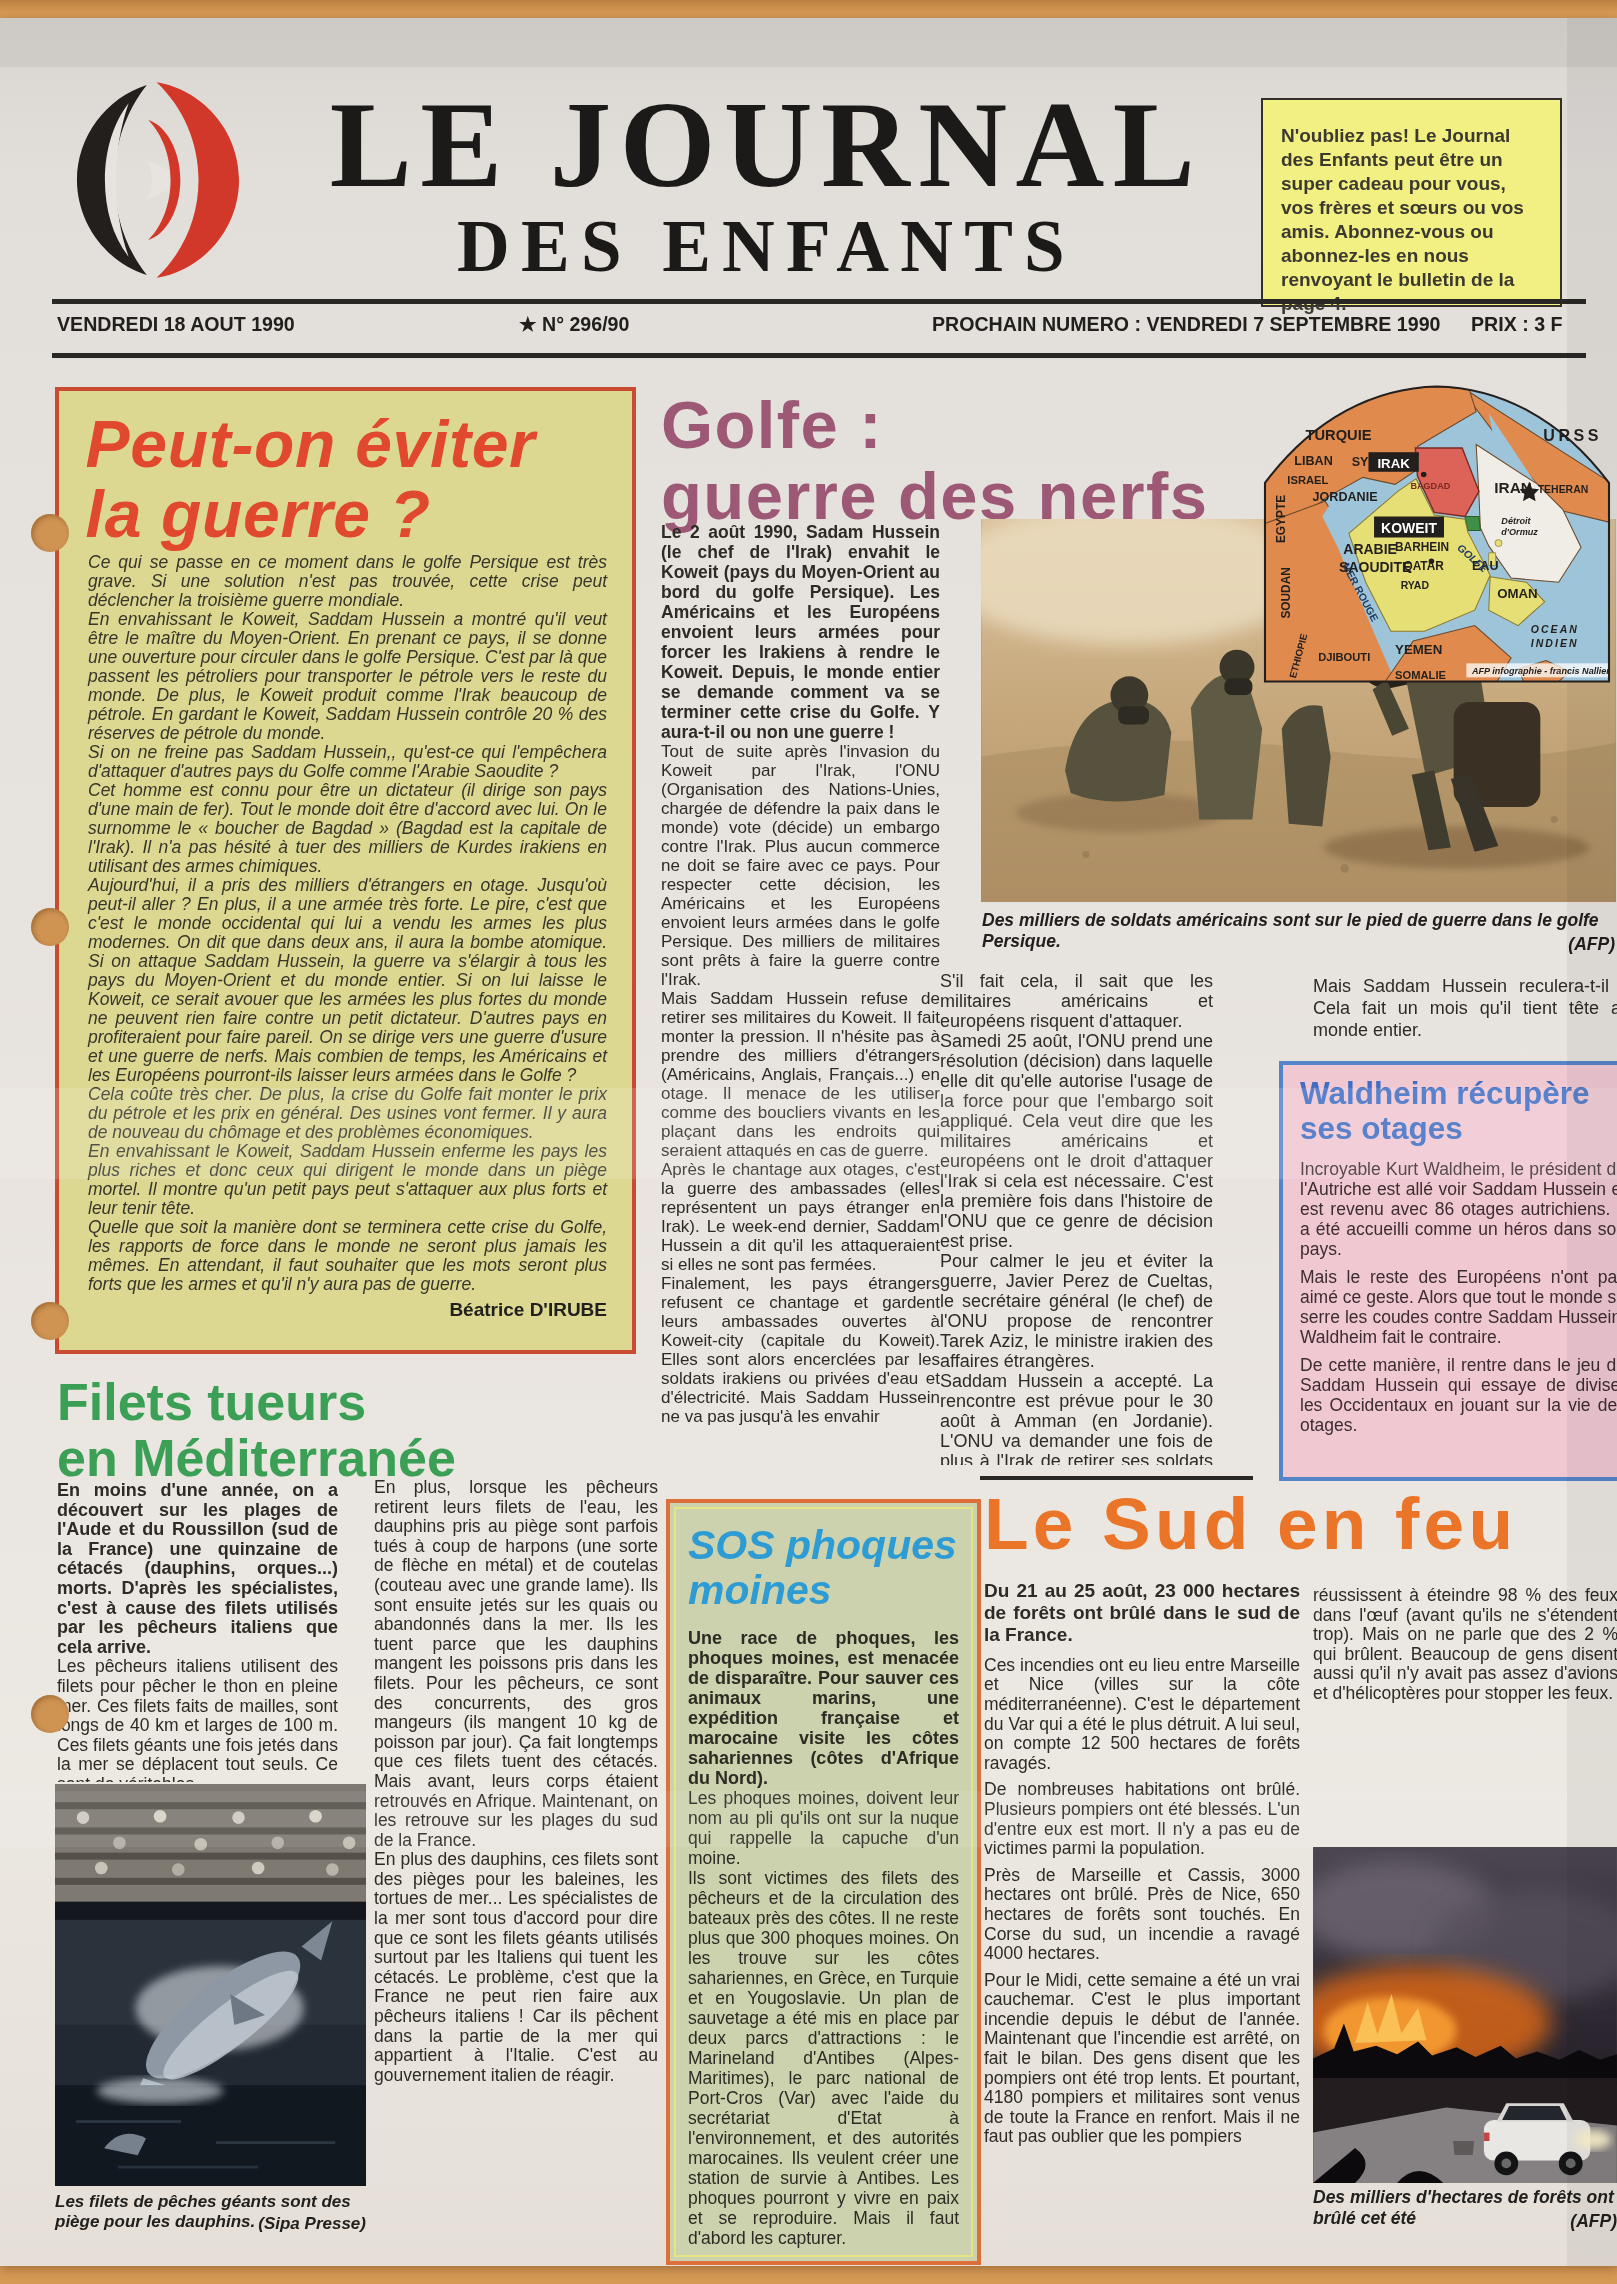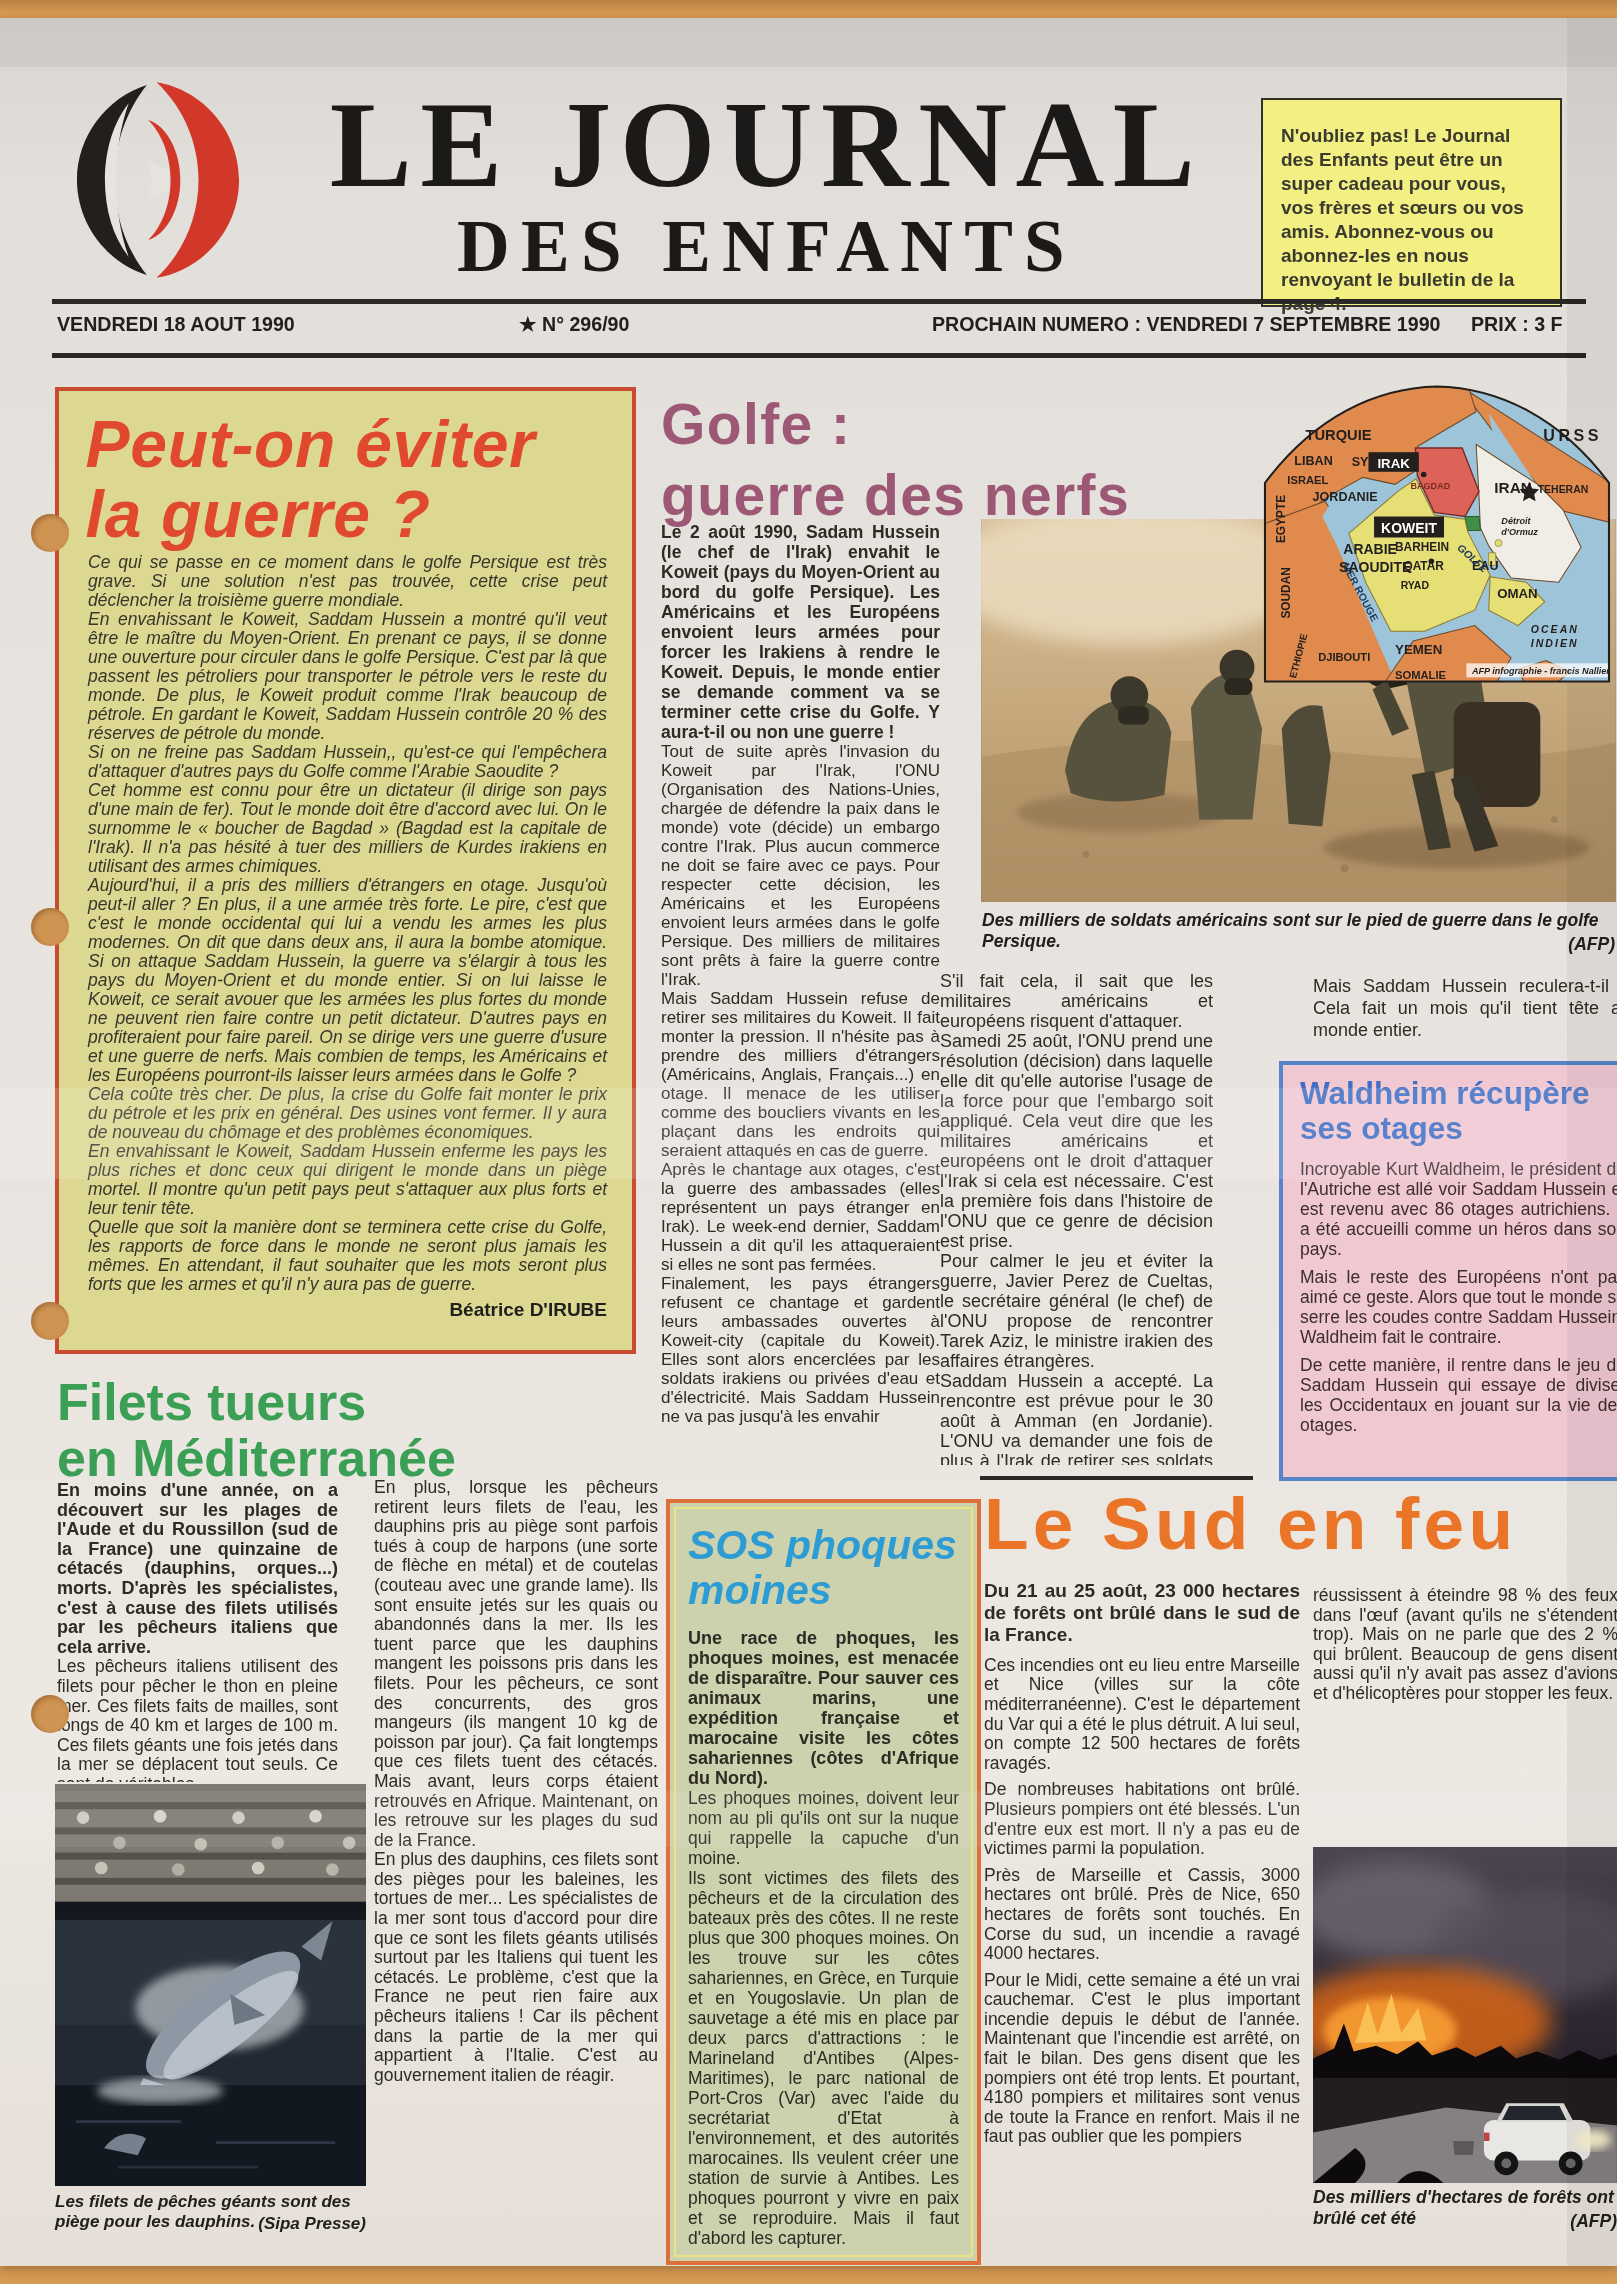--- a/index.html
+++ b/index.html
@@ -27,21 +27,21 @@
   .edito{position:absolute;left:55px;top:387px;width:581px;height:967px;background:#dcd892;
          border:4.2px solid #c94c32;box-sizing:border-box;overflow:hidden;}
   .edito-title{position:absolute;left:26.6px;top:18px;font-style:italic;font-weight:bold;
                font-size:66px;line-height:70px;color:#e1492f;letter-spacing:0.7px;}
   .edito-body{position:absolute;left:29px;top:162px;width:519px;height:789px;
               font-style:italic;font-size:17.5px;line-height:19px;color:#38362a;text-align:justify;}
   .edito-body p{margin:0;}
   .edito-sig{text-align:right;font-style:normal;font-weight:bold;font-size:19px;margin-top:5.6px;color:#22201d;}
 
   
-  .golfe-title{position:absolute;left:661px;top:389px;font-weight:bold;font-size:57px;line-height:71px;
+  .golfe-title{position:absolute;left:661px;top:389px;font-weight:bold;font-size:67px;line-height:71px;
                color:#9c5874;letter-spacing:1.4px;}
   .news{font-size:17px;line-height:19px;color:#2d2b24;text-align:justify;}
   .news p{margin:0;}
   .lead{font-weight:bold;font-size:17.5px;line-height:20px;}
   .col{position:absolute;overflow:hidden;}
   .caption{position:absolute;font-style:italic;font-weight:bold;font-size:17.5px;line-height:21px;color:#22201d;text-align:left;}
   .credit{position:absolute;right:0;bottom:0;font-weight:bold;font-size:17.5px;}
 
   
   .waldheim{position:absolute;left:1279px;top:1061px;width:368px;height:420px;background:#f0c8d2;

